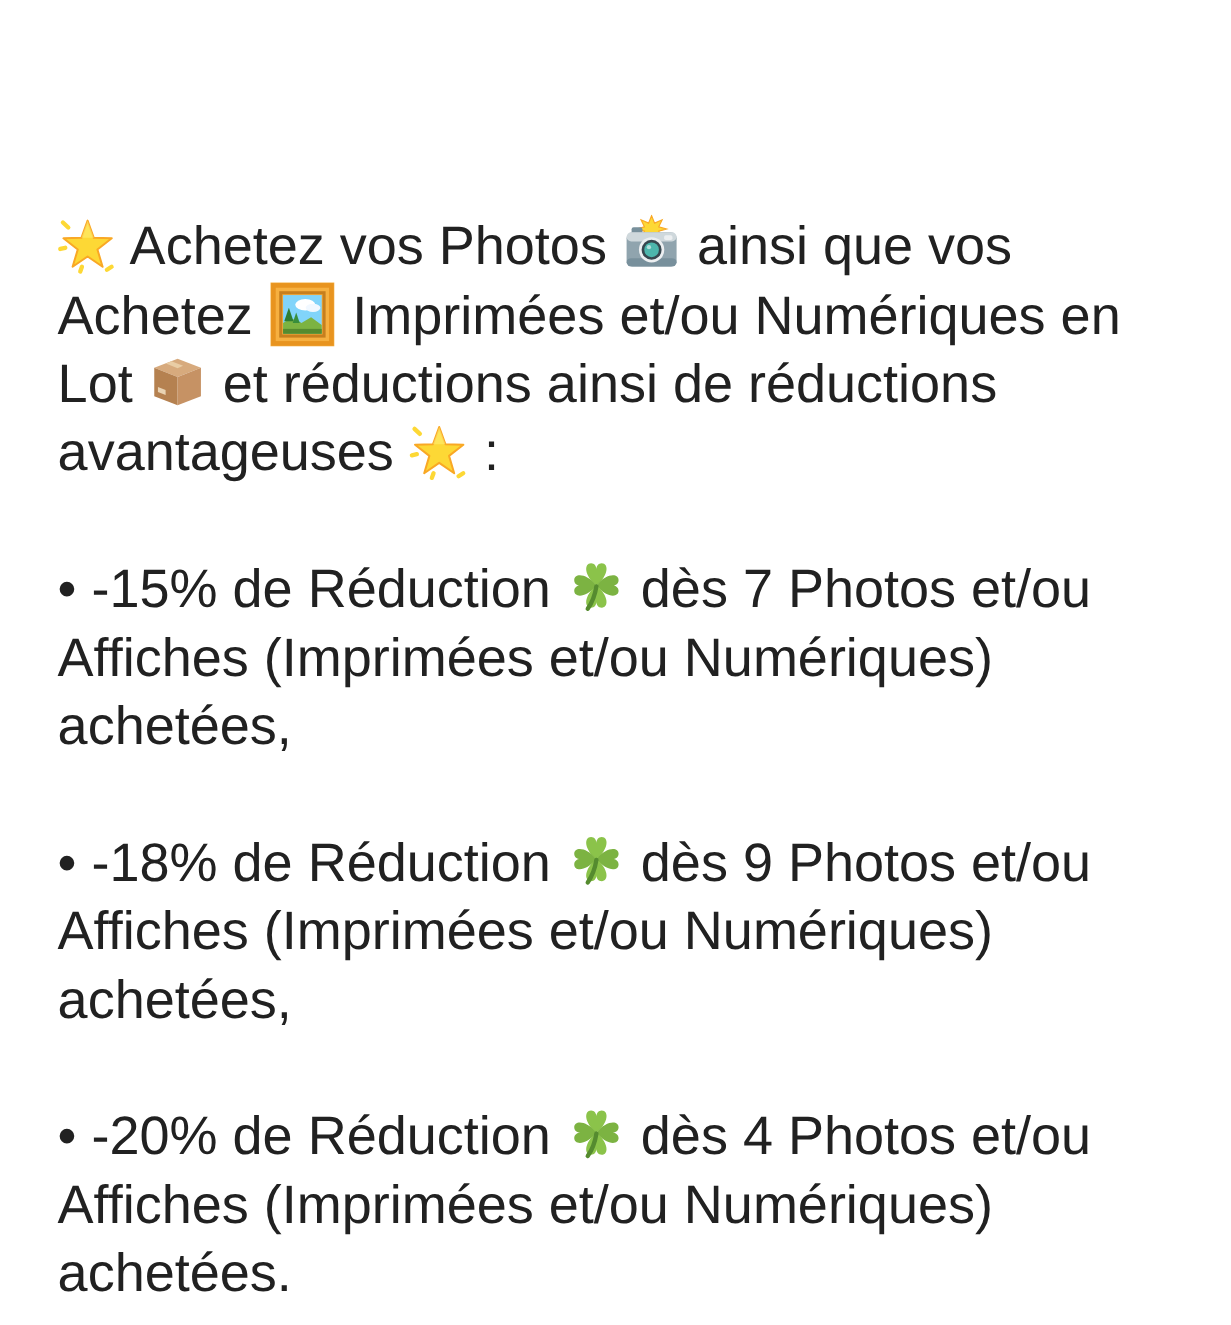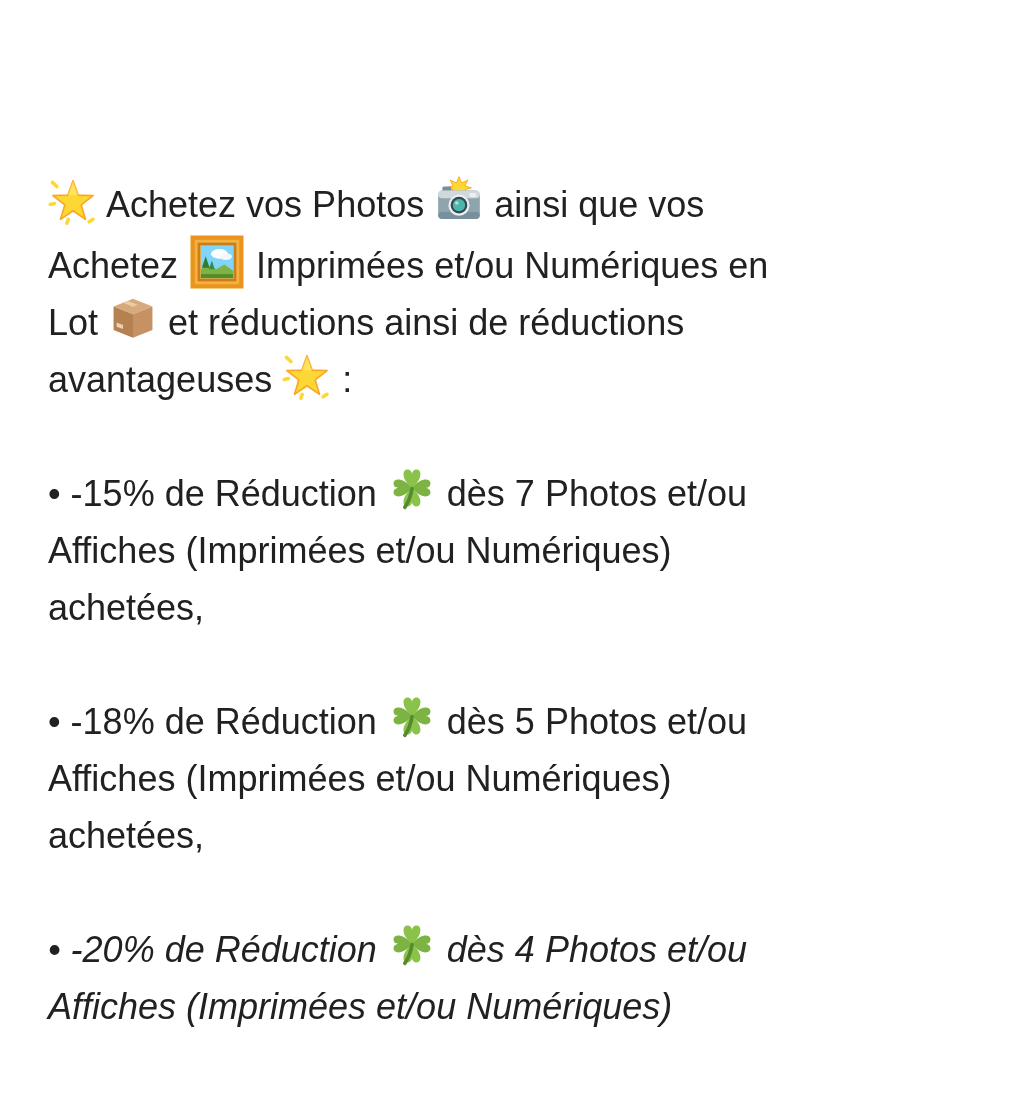--- a/index.html
+++ b/index.html
@@ -12,31 +12,30 @@
     background: #ffffff;
     overflow: hidden;
     position: relative;
   }
   .content {
     position: absolute;
     left: 48px;
     top: 176px;
     width: 952px;
     font-family: "Liberation Sans", "DejaVu Sans", sans-serif;
-    font-size: 36px;
+    font-size: 45px;
     line-height: 57px;
     color: #212121;
   }
   .para {
     margin: 0 0 57px 0;
     white-space: pre-wrap;
   }
   .para:last-child {
     margin-bottom: 0;
-    font-style: italic;
   }
   .emoji {
     display: inline-block;
     width: 50px;
     height: 50px;
     vertical-align: -9px;
   }
   .emoji.lg {
     width: 58px;
     height: 58px;
@@ -100,21 +99,21 @@
     <path d="M18 16.5 C10.5 10.5 10.5 3.2 14.8 3.2 C16.8 3.2 18 4.9 18 6.8 C18 4.9 19.2 3.2 21.2 3.2 C25.5 3.2 25.5 10.5 18 16.5 Z" fill="#8bc34a" transform="rotate(180 18 16.5)"></path>
     <path d="M18 16.5 C10.5 10.5 10.5 3.2 14.8 3.2 C16.8 3.2 18 4.9 18 6.8 C18 4.9 19.2 3.2 21.2 3.2 C25.5 3.2 25.5 10.5 18 16.5 Z" fill="#7cb342" transform="rotate(270 18 16.5)"></path>
     <path d="M18 17 C17.2 22 15.6 26.5 12.8 30.5" stroke="#558b2f" stroke-width="2.6" fill="none" stroke-linecap="round"></path>
   </svg><span> dès 7 Photos et/ou</span><br><span>Affiches (Imprimées et/ou Numériques)</span><br><span>achetées,</span></p>
     <p class="para"><span>• -18% de Réduction </span><svg class="emoji" viewBox="0 0 36 36" aria-hidden="true">
     <path d="M18 16.5 C10.5 10.5 10.5 3.2 14.8 3.2 C16.8 3.2 18 4.9 18 6.8 C18 4.9 19.2 3.2 21.2 3.2 C25.5 3.2 25.5 10.5 18 16.5 Z" fill="#8bc34a"></path>
     <path d="M18 16.5 C10.5 10.5 10.5 3.2 14.8 3.2 C16.8 3.2 18 4.9 18 6.8 C18 4.9 19.2 3.2 21.2 3.2 C25.5 3.2 25.5 10.5 18 16.5 Z" fill="#7cb342" transform="rotate(90 18 16.5)"></path>
     <path d="M18 16.5 C10.5 10.5 10.5 3.2 14.8 3.2 C16.8 3.2 18 4.9 18 6.8 C18 4.9 19.2 3.2 21.2 3.2 C25.5 3.2 25.5 10.5 18 16.5 Z" fill="#8bc34a" transform="rotate(180 18 16.5)"></path>
     <path d="M18 16.5 C10.5 10.5 10.5 3.2 14.8 3.2 C16.8 3.2 18 4.9 18 6.8 C18 4.9 19.2 3.2 21.2 3.2 C25.5 3.2 25.5 10.5 18 16.5 Z" fill="#7cb342" transform="rotate(270 18 16.5)"></path>
     <path d="M18 17 C17.2 22 15.6 26.5 12.8 30.5" stroke="#558b2f" stroke-width="2.6" fill="none" stroke-linecap="round"></path>
-  </svg><span> dès 5 Photos et/ou</span><br><span>Affiches (Imprimées et/ou Numériques)</span><br><span>achetées,</span></p>
+  </svg><span> dès 9 Photos et/ou</span><br><span>Affiches (Imprimées et/ou Numériques)</span><br><span>achetées,</span></p>
     <p class="para"><span>• -20% de Réduction </span><svg class="emoji" viewBox="0 0 36 36" aria-hidden="true">
     <path d="M18 16.5 C10.5 10.5 10.5 3.2 14.8 3.2 C16.8 3.2 18 4.9 18 6.8 C18 4.9 19.2 3.2 21.2 3.2 C25.5 3.2 25.5 10.5 18 16.5 Z" fill="#8bc34a"></path>
     <path d="M18 16.5 C10.5 10.5 10.5 3.2 14.8 3.2 C16.8 3.2 18 4.9 18 6.8 C18 4.9 19.2 3.2 21.2 3.2 C25.5 3.2 25.5 10.5 18 16.5 Z" fill="#7cb342" transform="rotate(90 18 16.5)"></path>
     <path d="M18 16.5 C10.5 10.5 10.5 3.2 14.8 3.2 C16.8 3.2 18 4.9 18 6.8 C18 4.9 19.2 3.2 21.2 3.2 C25.5 3.2 25.5 10.5 18 16.5 Z" fill="#8bc34a" transform="rotate(180 18 16.5)"></path>
     <path d="M18 16.5 C10.5 10.5 10.5 3.2 14.8 3.2 C16.8 3.2 18 4.9 18 6.8 C18 4.9 19.2 3.2 21.2 3.2 C25.5 3.2 25.5 10.5 18 16.5 Z" fill="#7cb342" transform="rotate(270 18 16.5)"></path>
     <path d="M18 17 C17.2 22 15.6 26.5 12.8 30.5" stroke="#558b2f" stroke-width="2.6" fill="none" stroke-linecap="round"></path>
-  </svg><span> dès 4 Photos et/ou</span><br><span>Affiches (Imprimées et/ou Numériques)</span><br></p>
+  </svg><span> dès 4 Photos et/ou</span><br><span>Affiches (Imprimées et/ou Numériques)</span><br><span>achetées.</span></p>
   </div>
 
 </body></html>

